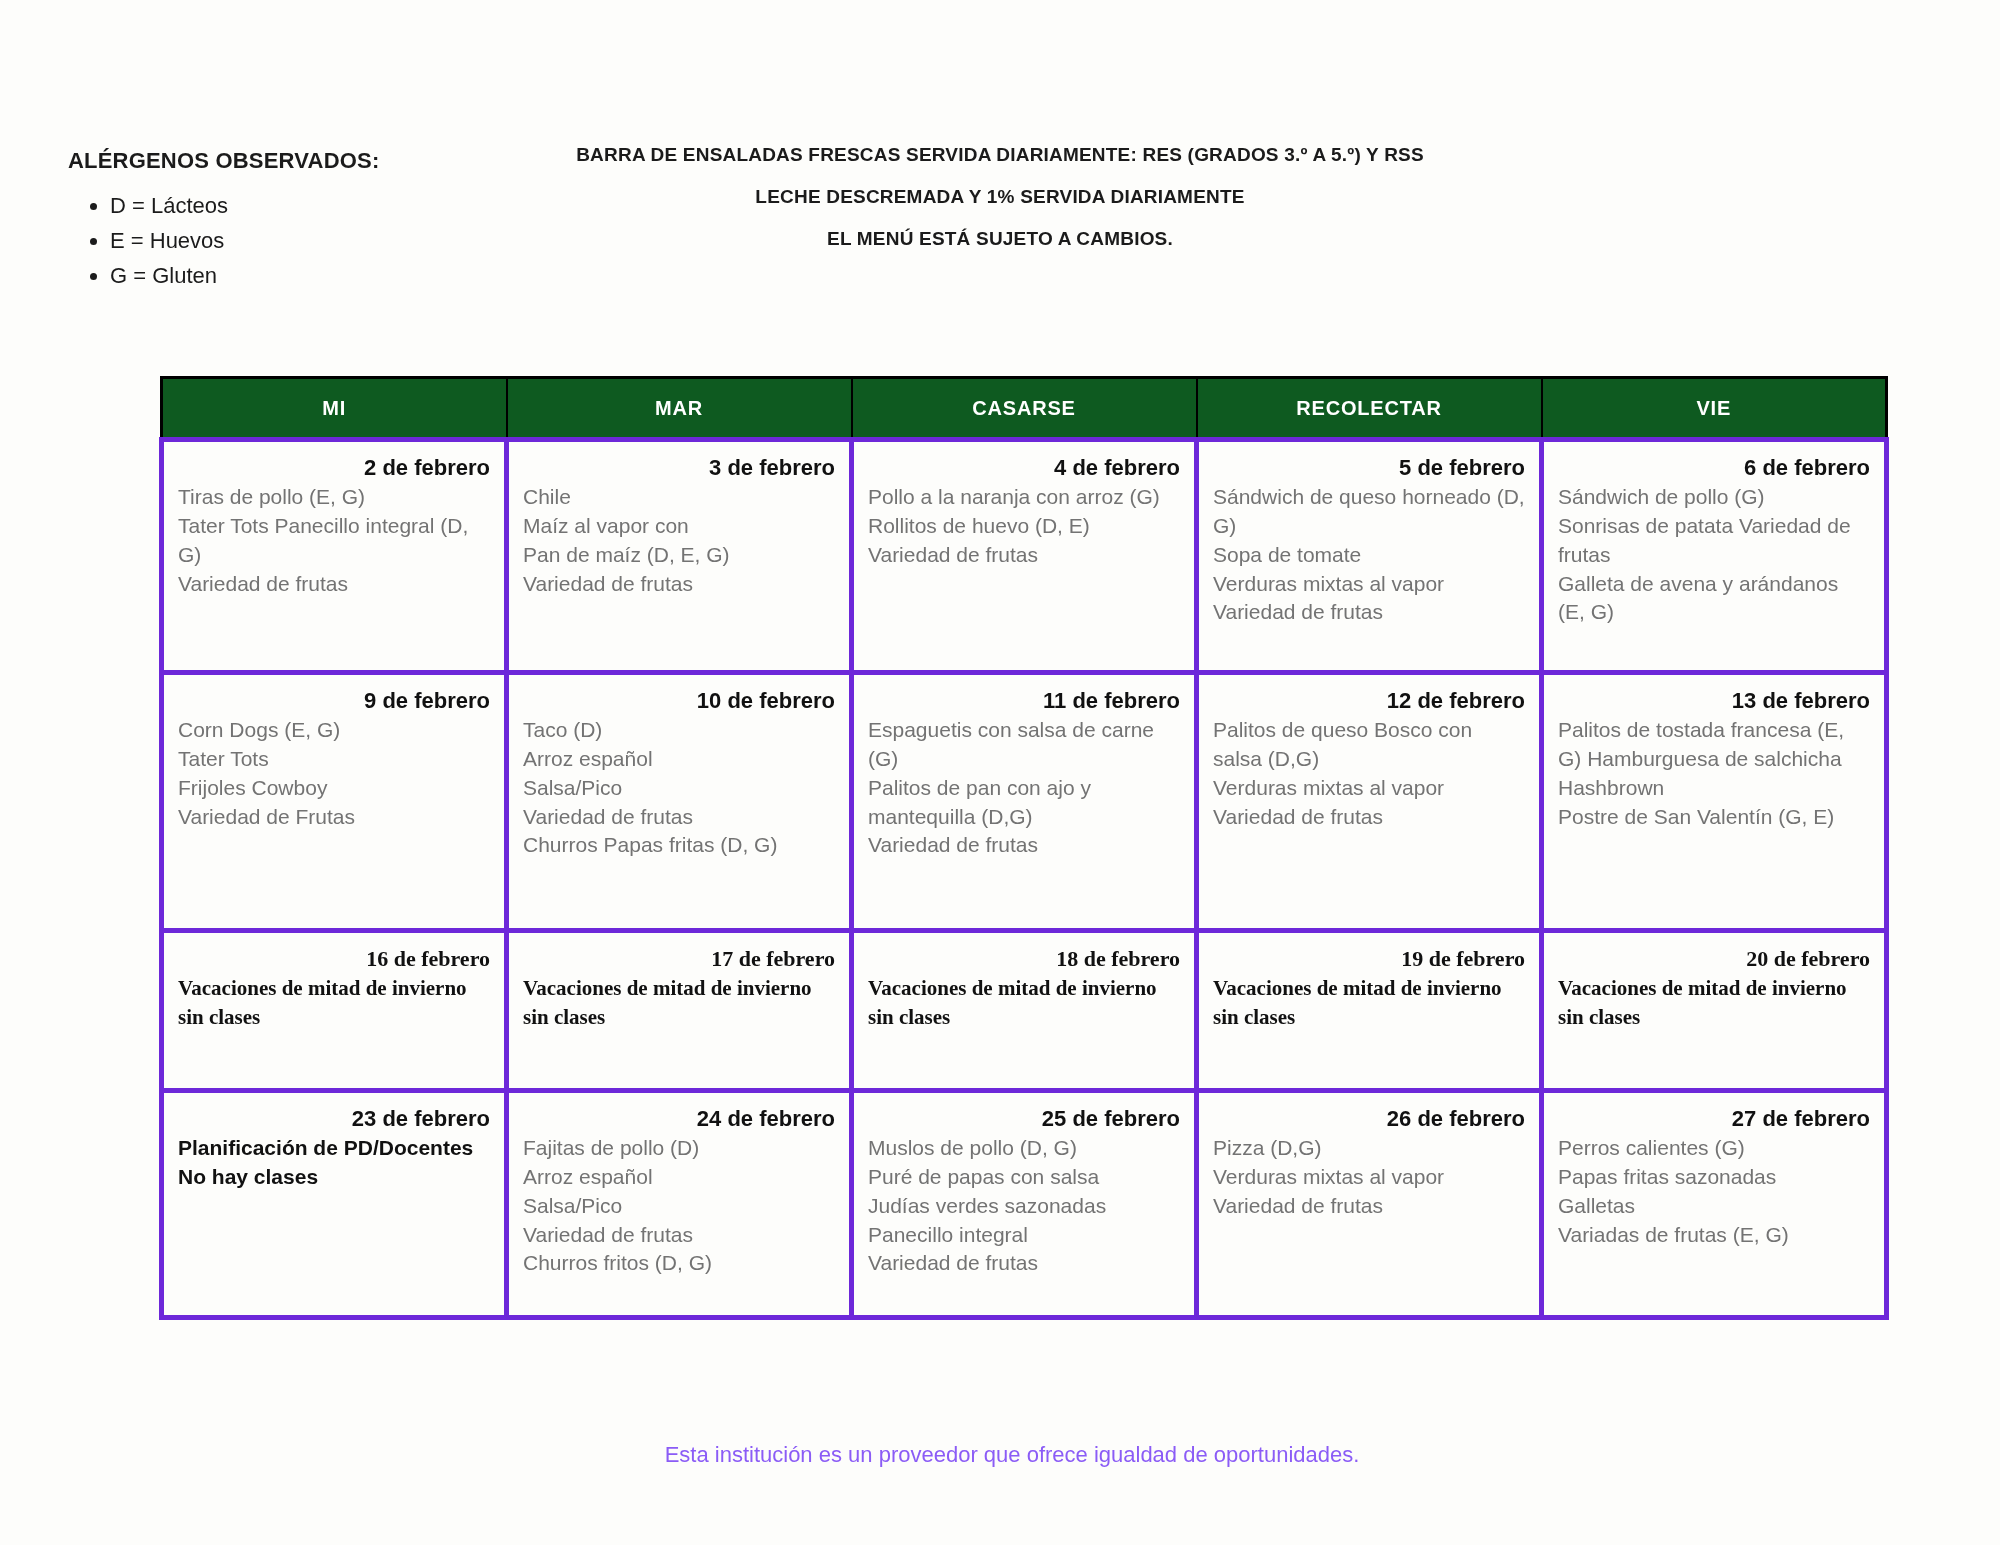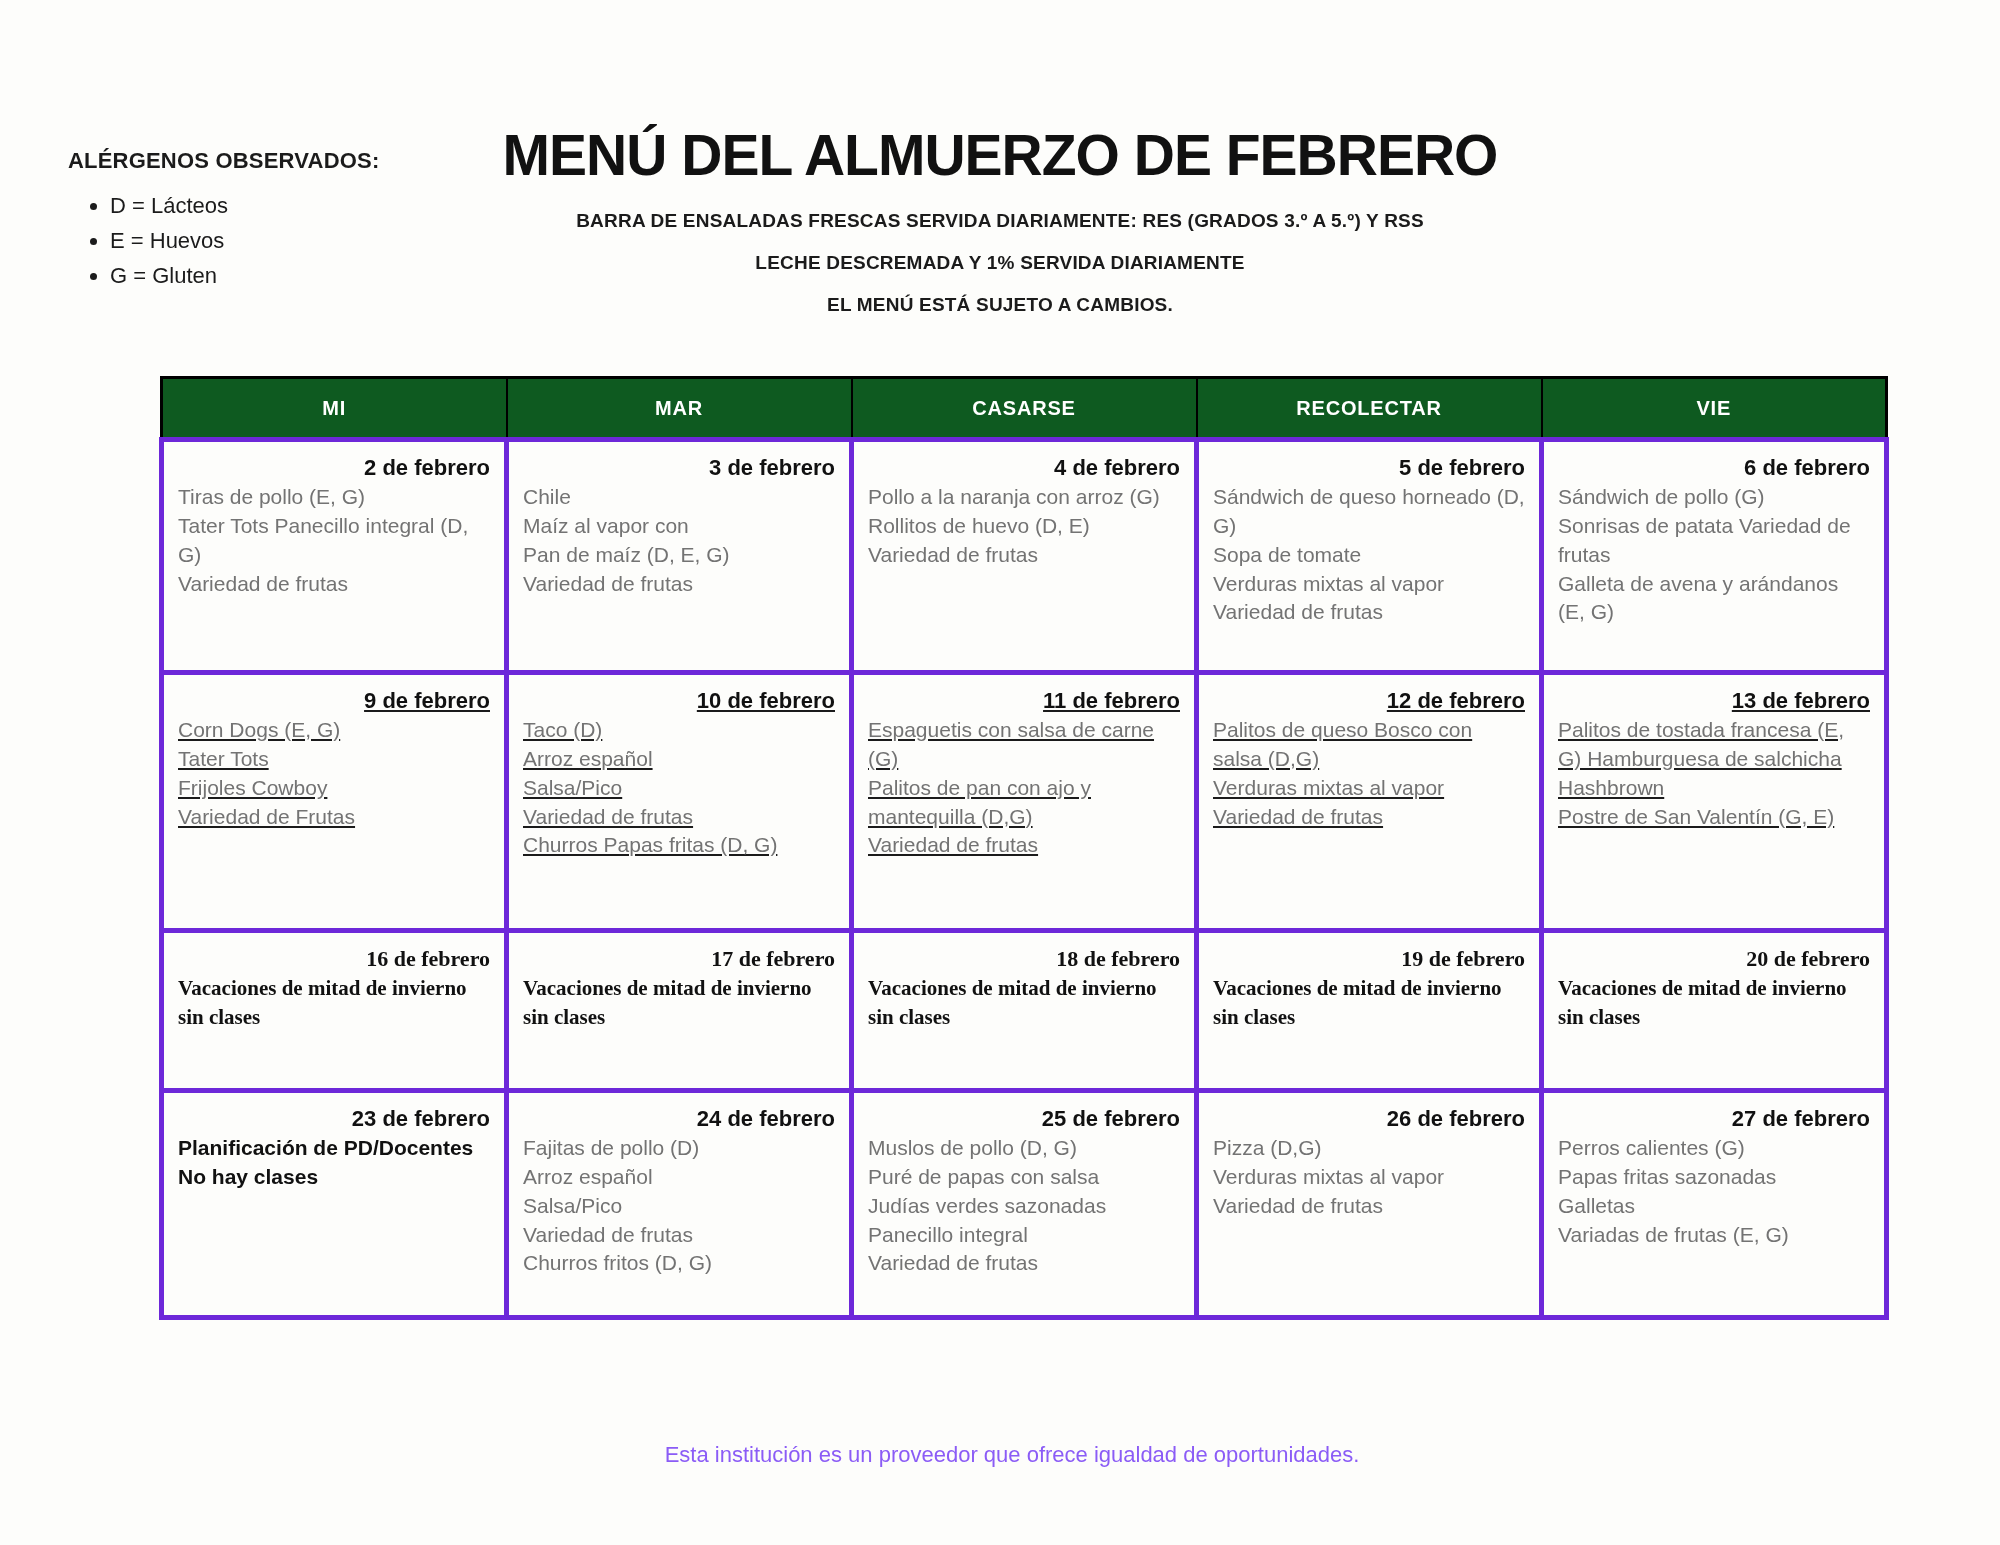--- a/index.html
+++ b/index.html
@@ -77,21 +77,21 @@
     vertical-align: middle;
     border: 2px solid #000;
   }
   table.menu td {
     border: 5px solid #6d28d9;
     vertical-align: top;
     padding: 12px 14px 10px 14px;
     background: transparent;
   }
   tr.r1 td { height: 233px; }
-  tr.r2 td { height: 258px; text-decoration: underline; }
+  tr.r2 td { height: 258px; }
   tr.r3 td { height: 160px; font-family: Liberation Serif, serif; }
   tr.r4 td { height: 227px; }
 
   .cell-date {
     text-align: right;
     font-weight: 700;
     font-size: 22px;
     line-height: 1.3;
     color: #111;
   }
@@ -123,21 +123,20 @@
 <div class="allergens">
   <h2>ALÉRGENOS OBSERVADOS:</h2>
   <ul>
     <li>D = Lácteos</li>
     <li>E = Huevos</li>
     <li>G = Gluten</li>
   </ul>
 </div>
 
 <div class="title-block">
-  <h1>MENÚ DEL ALMUERZO DE FEBRERO</h1>
   <div class="sub">BARRA DE ENSALADAS FRESCAS SERVIDA DIARIAMENTE: RES (GRADOS 3.º A 5.º) Y RSS</div>
   <div class="sub">LECHE DESCREMADA Y 1% SERVIDA DIARIAMENTE</div>
   <div class="sub">EL MENÚ ESTÁ SUJETO A CAMBIOS.</div>
 </div>
 
 <table class="menu">
   <thead>
     <tr>
       <th>MI</th>
       <th>MAR</th>

